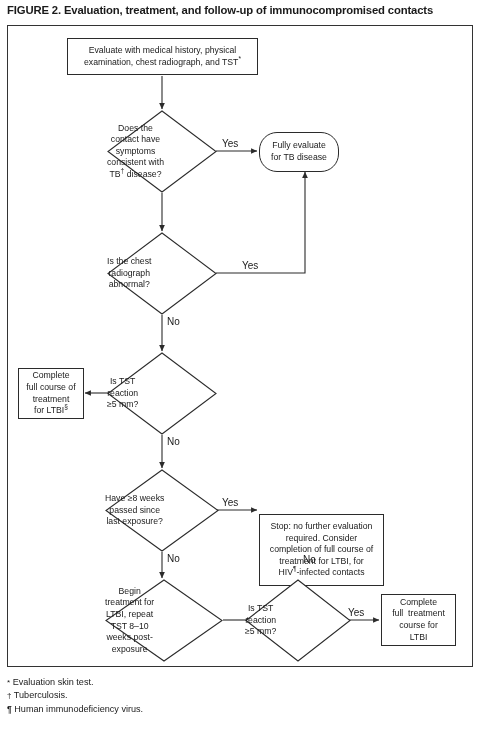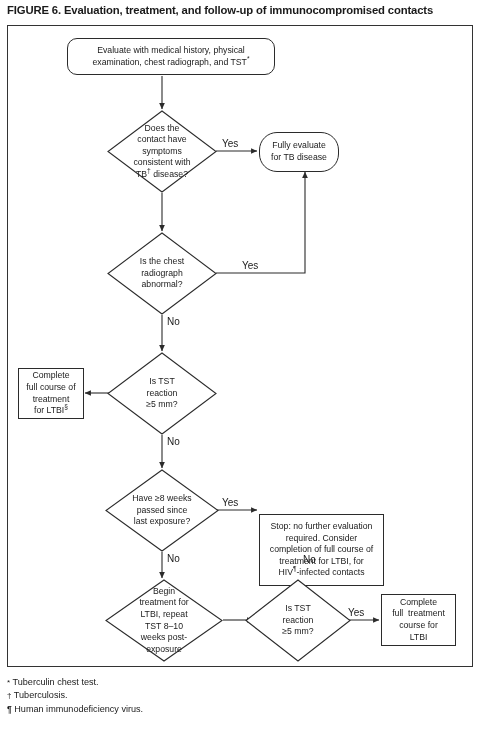--- a/index.html
+++ b/index.html
@@ -46,21 +46,21 @@
     z-index:3;
   }
   .diamond-wrap svg{
     position:absolute;left:0;top:0;
     overflow:visible;
   }
   .diamond-wrap .dlabel{
     position:absolute;
     left:0;top:0;
     width:100%;height:100%;
-    display:flex;align-items:center;justify-content:center;
+    display:flex;align-items:center;justify-content:flex-start;
     text-align:center;
     font-size:8.7px;
     line-height:11.6px;
     pointer-events:none;
   }
   .edge-label{
     position:absolute;
     font-size:10px;
     line-height:10px;
     background:transparent;
@@ -82,21 +82,21 @@
     font-size:9.1px;
     line-height:12.4px;
   }
   #footnotes div{white-space:nowrap;}
   .fnmark{font-size:8px;}
   .fnmark.pilcrow{font-weight:bold;font-size:8.5px;}
 </style>
 </head>
 <body>
 
-<div id="figure-title">FIGURE 6. Evaluation, treatment, and follow-up of immunocompromised contacts</div>
+<div id="figure-title">FIGURE 2. Evaluation, treatment, and follow-up of immunocompromised contacts</div>
 
 <div id="diagram-frame">
 
   <svg id="connectors" viewBox="0 0 466 642" width="466" height="642">
     <defs>
       <marker id="ah" markerWidth="7" markerHeight="7" refX="5.4" refY="3" orient="auto">
         <path d="M0,0.4 L5.6,3 L0,5.6 z" fill="#2b2b2b"></path>
       </marker>
     </defs>
     <g stroke="#2b2b2b" stroke-width="1.1" fill="none">
@@ -120,21 +120,21 @@
       <path d="M154,526 L154,552" marker-end="url(#ah)"></path>
 
       <path d="M215,594 L245,594" marker-end="url(#ah)"></path>
 
       <path d="M290,552 L290,524" marker-end="url(#ah)"></path>
 
       <path d="M335,594 L371,594" marker-end="url(#ah)"></path>
     </g>
   </svg>
 
-  <div class="proc" style="left:59px; top:12px; width:208px; height:37px;border-radius:10px;">
+  <div class="proc" style="left:59px; top:12px; width:191px; height:37px;">
     <span>Evaluate with medical history, physical<br>examination, chest radiograph, and TST<sup>*</sup></span>
   </div>
 
   <div class="diamond-wrap" style="left:99px; top:84px; width:110px; height:83px;">
     <svg width="110" height="83" viewBox="0 0 110 83">
       <polygon points="55,1 109,41.5 55,82 1,41.5" fill="#fff" stroke="#2b2b2b" stroke-width="1.1"></polygon>
     </svg>
     <div class="dlabel">
       <span>Does the<br>contact have<br>symptoms<br>consistent with<br>TB<sup>†</sup> disease?</span>
     </div>
@@ -215,21 +215,21 @@
 
   <div class="proc" style="left:373px; top:568px; width:75px; height:52px;">
     <span>Complete<br>full&nbsp; treatment<br>course for<br>LTBI</span>
   </div>
 
 </div>
 
 <div id="footnotes">
   <div>
     <span class="fnmark">*</span>
-    <span>Tuberculin chest test.</span>
+    <span>Evaluation skin test.</span>
   </div>
   <div>
     <span class="fnmark">†</span>
     <span>Tuberculosis.</span>
   </div>
   <div>
     <span class="fnmark pilcrow">¶</span>
     <span>Human immunodeficiency virus.</span>
   </div>
 </div>

